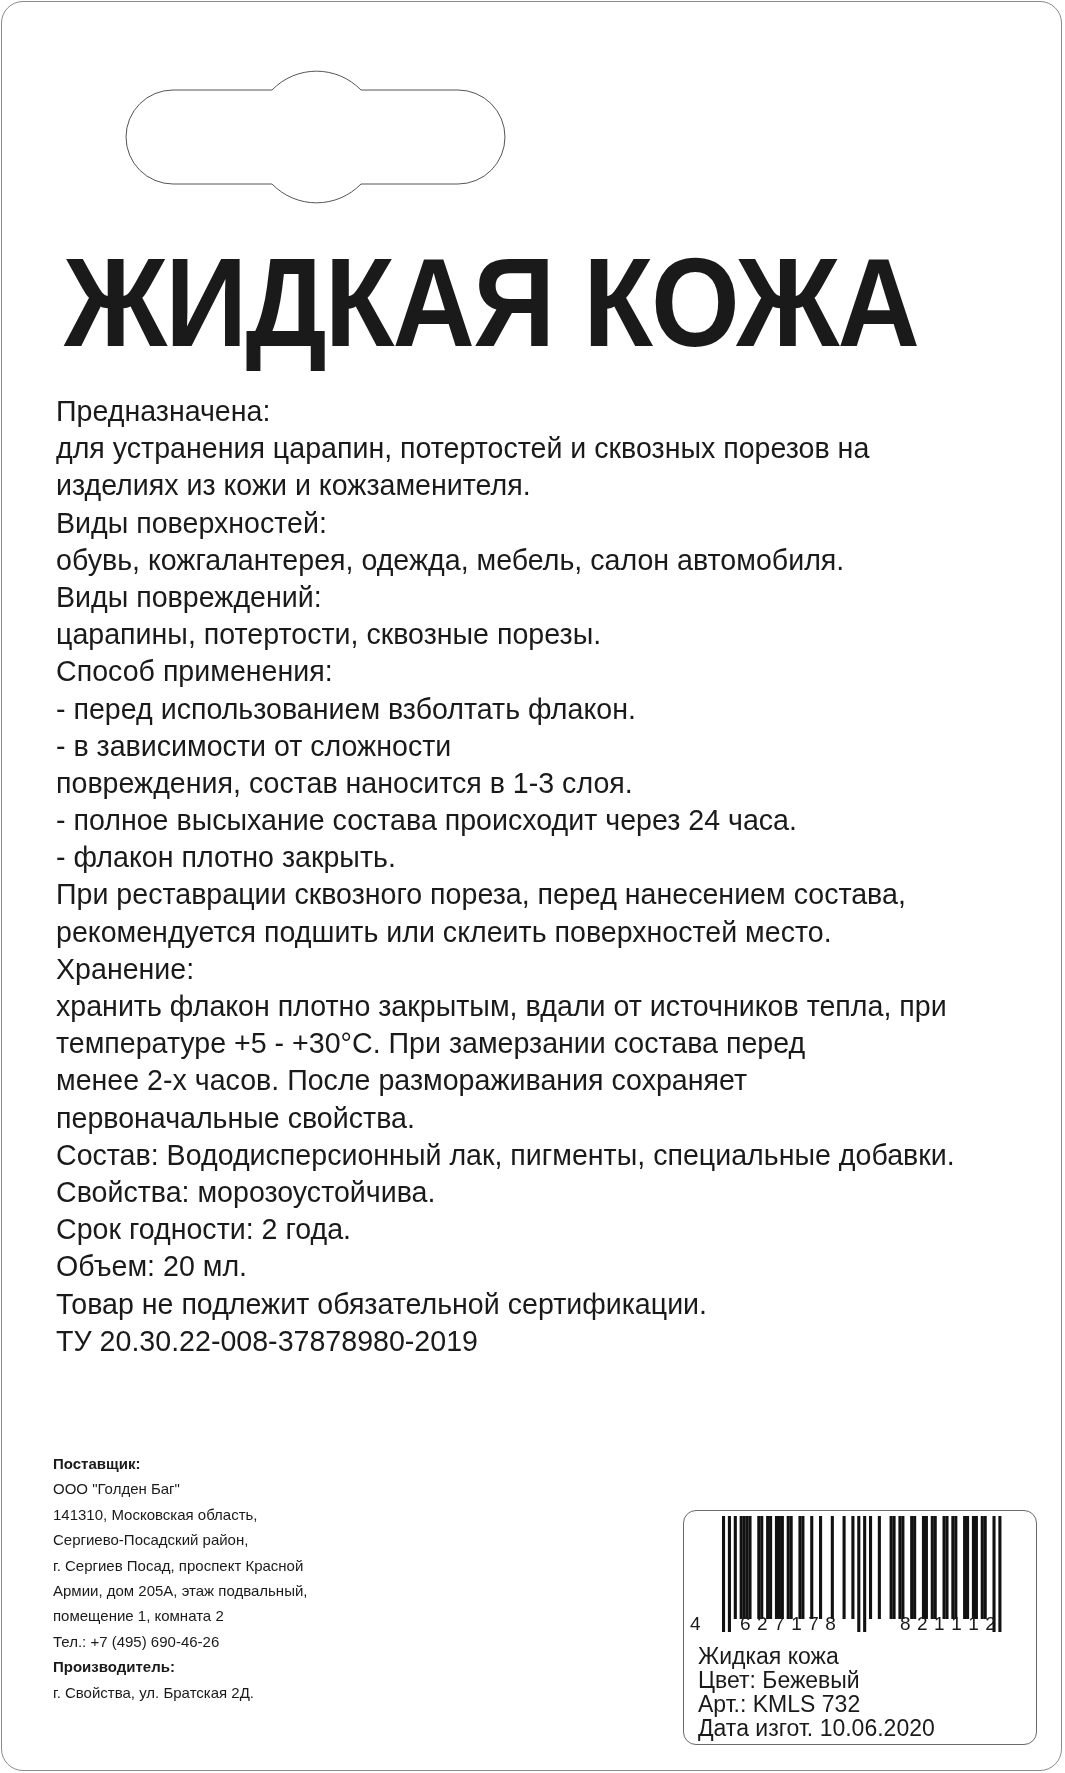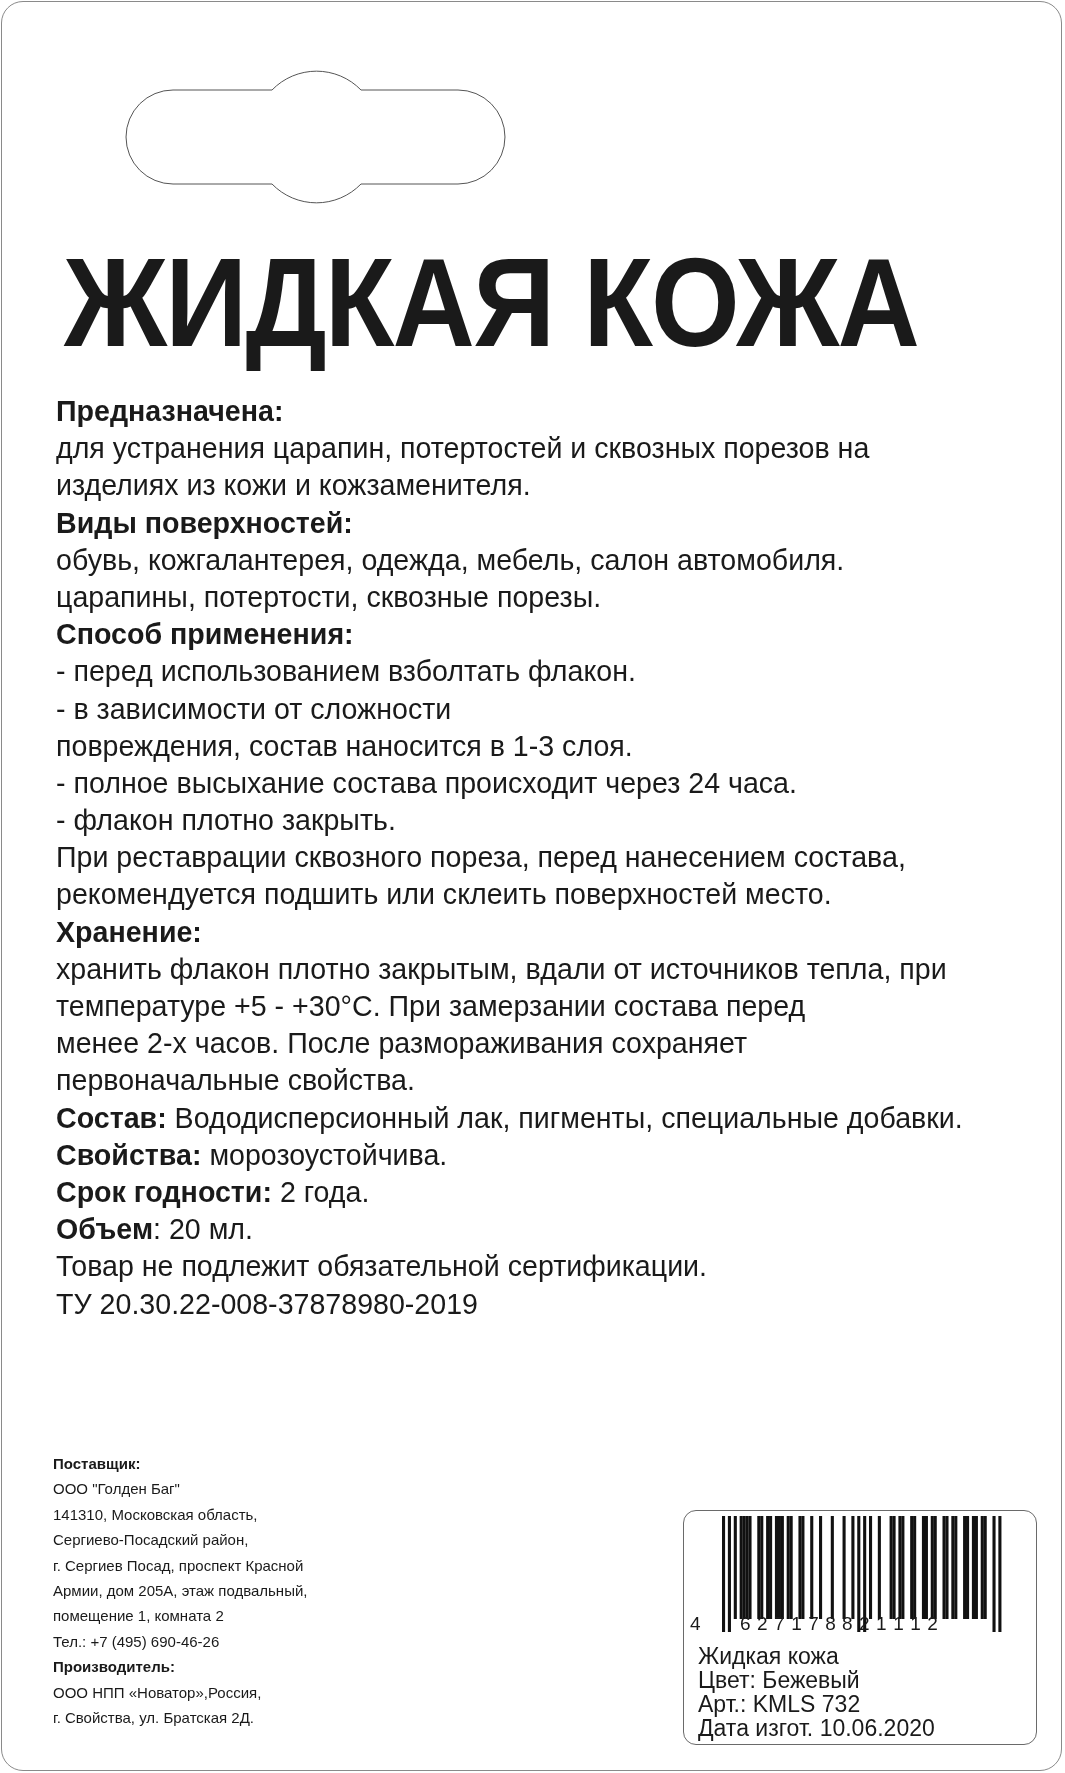--- a/index.html
+++ b/index.html
@@ -6,21 +6,21 @@
   body { width:1065px; height:1773px; position:relative; overflow:hidden;
          font-family:"Liberation Sans", sans-serif; color:#1a1a1a; }
   .card { position:absolute; left:1px; top:1px; width:1061px; height:1770px;
           border:1.5px solid #8a8a8a; border-radius:22px; box-sizing:border-box; background:#fff; }
   .hole { position:absolute; left:0; top:0; }
   .title { position:absolute; left:64px; top:228px; font-weight:bold; font-size:126px;
            line-height:150px; letter-spacing:-2px; white-space:nowrap; transform-origin:left top;
            transform:scaleX(0.905); color:#1a1a1a; }
   .body { position:absolute; left:56px; top:393px; width:1000px; font-size:28.6px; line-height:37.2px; }
   .body .line { white-space:nowrap; height:37.2px; }
-  .body b { font-weight:bold; }
+  .body b { font-weight:normal; }
   .supplier { position:absolute; left:53px; top:1451px; font-size:15px; line-height:25.4px; }
   .supplier .line { white-space:nowrap; height:25.4px; }
   .label { position:absolute; left:683px; top:1510px; width:354px; height:235px;
            border:1.3px solid #6a6a6a; border-radius:13px; box-sizing:border-box; }
   .barcode { position:absolute; left:722px; top:1516px; }
   .digits { position:absolute; top:1614px; font-size:19px; line-height:20px; }
   .label-text { position:absolute; left:698px; top:1644px; font-size:23px; line-height:24px; }
   .label-text .line { white-space:nowrap; height:24px; }
 </style>
 </head>
@@ -35,20 +35,21 @@
 <div class="title">ЖИДКАЯ КОЖА</div>
 
 <div class="body">
   <div class="line"><b>Предназначена:</b></div>
   <div class="line">для устранения царапин, потертостей и сквозных порезов на</div>
   <div class="line">изделиях из кожи и кожзаменителя.</div>
 
   <div class="line"><b>Виды поверхностей:</b></div>
   <div class="line">обувь, кожгалантерея, одежда, мебель, салон автомобиля.</div>
 
+  <div class="line"><b>Виды повреждений:</b></div>
   <div class="line">царапины, потертости, сквозные порезы.</div>
 
   <div class="line"><b>Способ применения:</b></div>
   <div class="line">- перед использованием взболтать флакон.</div>
   <div class="line">- в зависимости от сложности</div>
   <div class="line">повреждения, состав наносится в 1-3 слоя.</div>
   <div class="line">- полное высыхание состава происходит через 24 часа.</div>
   <div class="line">- флакон плотно закрыть.</div>
   <div class="line">При реставрации сквозного пореза, перед нанесением состава,</div>
   <div class="line">рекомендуется подшить или склеить поверхностей место.</div>
@@ -70,21 +71,20 @@
 <div class="supplier">
   <div class="line"><b>Поставщик:</b></div>
   <div class="line">ООО "Голден Баг"</div>
   <div class="line">141310, Московская область,</div>
   <div class="line">Сергиево-Посадский район,</div>
   <div class="line">г. Сергиев Посад, проспект Красной</div>
   <div class="line">Армии, дом 205А, этаж подвальный,</div>
   <div class="line">помещение 1, комната 2</div>
   <div class="line">Тел.: +7 (495) 690-46-26</div>
   <div class="line"><b>Производитель:</b></div>
-  <div class="line">ООО НПП «Новатор»,Россия,</div>
   <div class="line">г. Свойства, ул. Братская 2Д.</div>
 </div>
 
 <div class="label"></div>
 <svg class="barcode" id="barcode" width="282" height="118">
     <rect x="0.00" y="0" width="3.09" height="116" fill="#111"></rect>
     <rect x="5.88" y="0" width="3.09" height="116" fill="#111"></rect>
     <rect x="11.76" y="0" width="3.09" height="103" fill="#111"></rect>
     <rect x="17.64" y="0" width="3.09" height="103" fill="#111"></rect>
     <rect x="20.58" y="0" width="3.09" height="103" fill="#111"></rect>
@@ -128,20 +128,20 @@
     <rect x="244.02" y="0" width="3.09" height="103" fill="#111"></rect>
     <rect x="249.90" y="0" width="3.09" height="103" fill="#111"></rect>
     <rect x="252.84" y="0" width="3.09" height="103" fill="#111"></rect>
     <rect x="258.72" y="0" width="3.09" height="103" fill="#111"></rect>
     <rect x="261.66" y="0" width="3.09" height="103" fill="#111"></rect>
     <rect x="270.48" y="0" width="3.09" height="116" fill="#111"></rect>
     <rect x="276.36" y="0" width="3.09" height="116" fill="#111"></rect>
   </svg>
 <div class="digits" style="left:690px;">4</div>
 <div class="digits" id="digits-left" style="left: 720px; letter-spacing: 0.6px; margin-left: 20px;">6  2  7  1  7  8</div>
-<div class="digits" id="digits-right" style="left: 842px; letter-spacing: 0.6px;">8  2  1  1  1  2</div>
+<div class="digits" id="digits-right" style="left: 900px; letter-spacing: 0.6px;">8  2  1  1  1  2</div>
 
 <div class="label-text">
   <div class="line">Жидкая кожа</div>
   <div class="line">Цвет: Бежевый</div>
   <div class="line">Арт.: KMLS 732</div>
   <div class="line">Дата изгот. 10.06.2020</div>
 </div>
 
 </body></html>

